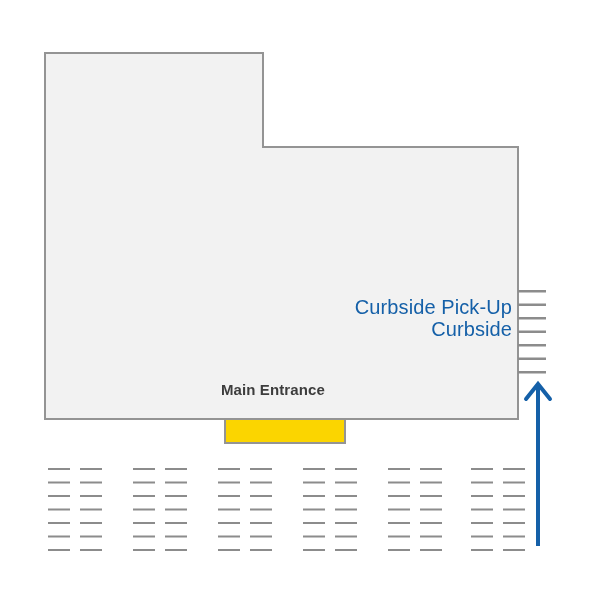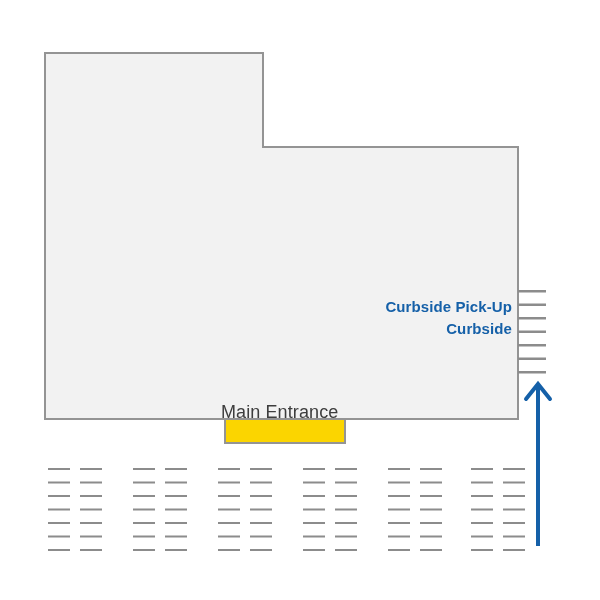--- a/index.html
+++ b/index.html
@@ -26,33 +26,32 @@
     height: 600px;
     display: block;
   }
   .label-text {
     position: absolute;
     white-space: nowrap;
   }
   #main-entrance-label {
     left: 221px;
     top: 381px;
-    font-size: 18px;
-    font-weight: 400;
+    font-size: 15px;
+    font-weight: 700;
     color: #3d3d3d;
     letter-spacing: 0.1px;
-    margin-top: 21px;
   }
   #curbside-label {
     left: 336px;
     top: 296px;
     width: 176px;
     text-align: right;
-    font-size: 15px;
-    font-weight: 700;
+    font-size: 20px;
+    font-weight: 400;
     color: #1560a8;
     line-height: 22px;
     letter-spacing: 0.1px;
   }
   #curbside-label .line2 {
     display: block;
   }
 </style>
 </head>
 <body>

